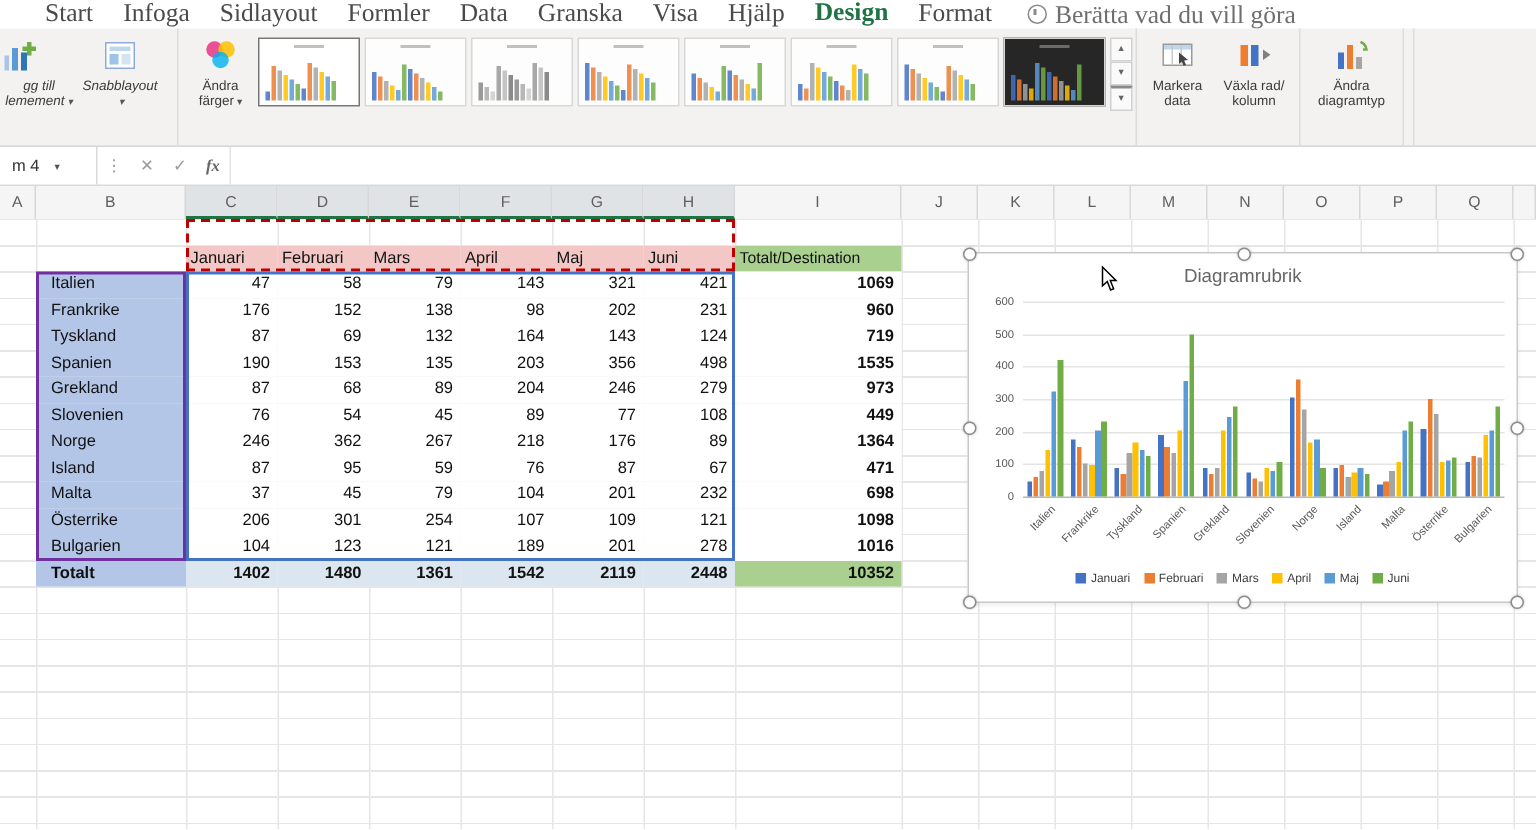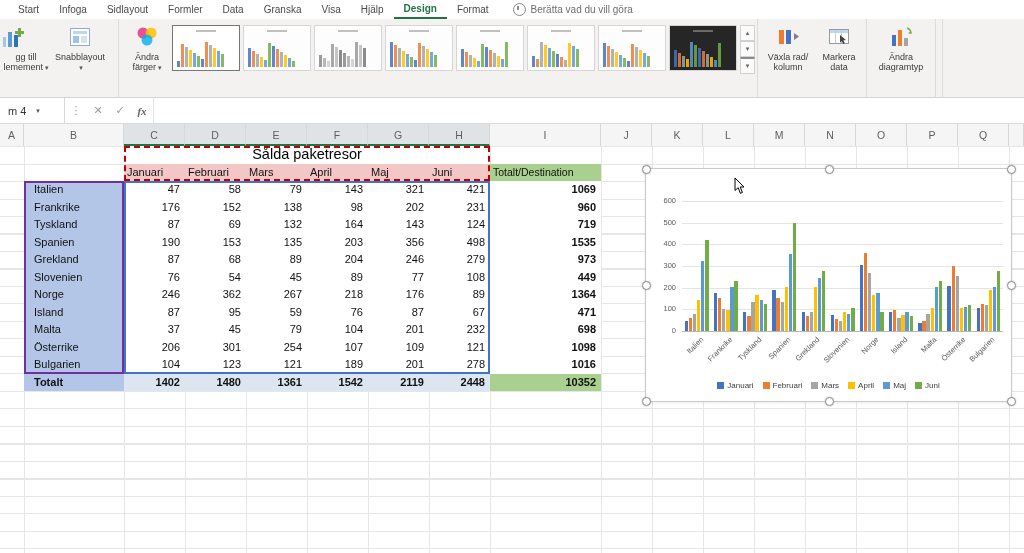--- a/index.html
+++ b/index.html
@@ -1,21 +1,21 @@
 <!DOCTYPE html>
 <html><head>
 <meta charset="utf-8">
 <style>
   html,body{margin:0;padding:0;background:#fff;}
   #stage{position:relative;width:1024px;height:553px;overflow:hidden;background:#fff;
          font-family:"Liberation Sans",sans-serif;color:#222;}
 
   
   .tabs-bar{position:absolute;left:0;top:0;right:0;height:19px;background:#fff;display:flex;
-            align-items:center;padding-left:8px;font-size:10px;color:#4a4a4a;}
+            align-items:center;padding-left:20px;font-size:17px;color:#4a4a4a;font-family:Liberation Serif, serif;}
   .tab{padding:2px 10px 3px;cursor:default;white-space:nowrap;}
   .tab.active{color:#217346;font-weight:700;border-bottom:2.5px solid #217346;}
   .tellme{display:flex;align-items:center;margin-left:14px;color:#6e6e6e;gap:5px;}
   .tellme-ic{width:11px;height:11px;border:1.3px solid #8a8a8a;border-radius:50%;position:relative;}
   .tellme-ic:after{content:"";position:absolute;left:3px;top:2px;width:2px;height:4px;background:#8a8a8a;}
 
   
   .ribbon{position:absolute;left:0;top:19px;right:0;height:78px;background:#f3f2f1;
           border-bottom:1px solid #d5d5d5;display:flex;}
   .group{position:relative;height:100%;border-right:1px solid #dcdcdc;display:flex;
@@ -115,21 +115,21 @@
     <span class="tab active">Design</span>
     <span class="tab">Format</span>
     <div class="tellme">
       <span class="tellme-ic"></span>
       <span>Berätta vad du vill göra</span>
     </div>
   </div>
 
   <div class="ribbon">
 
-    <div class="group" style="width:112px;">
+    <div class="group" style="width:112px;font-style:italic;">
       <div class="bigbtn cutbtn">
         <span class="ic">
           <svg viewBox="0 0 26 26" width="26" height="26">
               <rect x="3" y="13" width="4" height="10" fill="#a9c4e9"></rect>
               <rect x="9" y="8" width="4" height="15" fill="#5b9bd5"></rect>
               <rect x="15" y="11" width="4" height="12" fill="#2e75b6"></rect>
               <path d="M19 4h3v3h3v3h-3v3h-3v-3h-3V7h3z" fill="#70ad47"></path>
             </svg>
         </span>
         <span class="bl">
@@ -308,46 +308,46 @@
         </div>
       <div class="galscroll">
         <div class="galbtn">▴</div>
         <div class="galbtn">▾</div>
         <div class="galbtn" style="border-top:2px solid #8a8a8a;">▾</div>
       </div>
       <div class="group-label">Diagramformat</div>
     </div>
 
     <div class="group">
-      <div class="bigbtn">
-        <span class="ic">
-          <svg viewBox="0 0 26 26" width="26" height="26">
-              <rect x="4" y="6" width="5" height="14" fill="#ed7d31"></rect>
-              <rect x="11" y="6" width="5" height="14" fill="#4472c4"></rect>
-              <path d="M19 9l5 3.5-5 3.5z" fill="#7f7f7f"></path>
-            </svg>
-        </span>
-        <span class="bl">
-          <span>Växla rad/</span><br>
-          <span>kolumn</span>
-        </span>
-      </div>
       <div class="bigbtn" style="width:48px;">
         <span class="ic">
           <svg viewBox="0 0 26 26" width="26" height="26">
               <rect x="3.5" y="5.5" width="19" height="14" fill="#fff" stroke="#9a9a9a"></rect>
               <rect x="4" y="6" width="18" height="3" fill="#bdd7ee"></rect>
               <line x1="9.5" y1="6" x2="9.5" y2="19" stroke="#c9c9c9"></line>
               <line x1="15.5" y1="6" x2="15.5" y2="19" stroke="#c9c9c9"></line>
               <path d="M14 11l6 5-2.6.3 1.3 2.8-1.6.8-1.3-2.9-1.8 1.7z" fill="#444"></path>
             </svg>
         </span>
         <span class="bl">
           <span>Markera</span><br>
           <span>data</span>
+        </span>
+      </div>
+      <div class="bigbtn">
+        <span class="ic">
+          <svg viewBox="0 0 26 26" width="26" height="26">
+              <rect x="4" y="6" width="5" height="14" fill="#ed7d31"></rect>
+              <rect x="11" y="6" width="5" height="14" fill="#4472c4"></rect>
+              <path d="M19 9l5 3.5-5 3.5z" fill="#7f7f7f"></path>
+            </svg>
+        </span>
+        <span class="bl">
+          <span>Växla rad/</span><br>
+          <span>kolumn</span>
         </span>
       </div>
       <div class="group-label">Data</div>
     </div>
 
     <div class="group">
       <div class="bigbtn" style="width:62px;">
         <span class="ic">
           <svg viewBox="0 0 26 26" width="26" height="26">
               <rect x="4" y="11" width="4" height="11" fill="#4472c4"></rect>
@@ -415,21 +415,20 @@
       <div class="vline" style="left: 490px;"></div>
       <div class="vline" style="left: 601px;"></div>
       <div class="vline" style="left: 652px;"></div>
       <div class="vline" style="left: 703px;"></div>
       <div class="vline" style="left: 754px;"></div>
       <div class="vline" style="left: 805px;"></div>
       <div class="vline" style="left: 856px;"></div>
       <div class="vline" style="left: 907px;"></div>
       <div class="vline" style="left: 958px;"></div>
       <div class="vline" style="left: 1009px;"></div>
-      <div class="cell s-title" style="left: 124px; top: 0px; width: 366px; height: 17.5px; line-height: 17.5px;">Sålda paketresor</div>
       <div class="cell mhead" style="left: 124px; top: 17.5px; width: 61px; height: 17.5px; line-height: 17.5px;">Januari</div>
       <div class="cell mhead" style="left: 185px; top: 17.5px; width: 61px; height: 17.5px; line-height: 17.5px;">Februari</div>
       <div class="cell mhead" style="left: 246px; top: 17.5px; width: 61px; height: 17.5px; line-height: 17.5px;">Mars</div>
       <div class="cell mhead" style="left: 307px; top: 17.5px; width: 61px; height: 17.5px; line-height: 17.5px;">April</div>
       <div class="cell mhead" style="left: 368px; top: 17.5px; width: 61px; height: 17.5px; line-height: 17.5px;">Maj</div>
       <div class="cell mhead" style="left: 429px; top: 17.5px; width: 61px; height: 17.5px; line-height: 17.5px;">Juni</div>
       <div class="cell ghead" style="left: 490px; top: 17.5px; width: 111px; height: 17.5px; line-height: 17.5px;">Totalt/Destination</div>
       <div class="cell country" style="left: 24px; top: 35px; width: 100px; height: 17.5px; line-height: 17.5px;">Italien</div>
       <div class="cell num" style="left: 124px; top: 35px; width: 61px; height: 17.5px; line-height: 17.5px;">47</div>
       <div class="cell num" style="left: 185px; top: 35px; width: 61px; height: 17.5px; line-height: 17.5px;">58</div>
@@ -525,20 +524,21 @@
       <div class="cell num totblue" style="left: 307px; top: 227.5px; width: 61px; height: 17.5px; line-height: 17.5px;">1542</div>
       <div class="cell num totblue" style="left: 368px; top: 227.5px; width: 61px; height: 17.5px; line-height: 17.5px;">2119</div>
       <div class="cell num totblue" style="left: 429px; top: 227.5px; width: 61px; height: 17.5px; line-height: 17.5px;">2448</div>
       <div class="cell num grand" style="left: 490px; top: 227.5px; width: 111px; height: 17.5px; line-height: 17.5px;">10352</div>
       <div class="sel-rect red-dash" style="left: 124px; top: 0px; width: 366px; height: 35px;"></div>
       <div class="sel-rect purple" style="left: 24px; top: 35px; width: 100px; height: 192.5px;"></div>
       <div class="sel-rect blue" style="left: 124px; top: 35px; width: 366px; height: 192.5px;"></div>
     </div>
 
   <div id="chart">
+    <div class="chart-title">Diagramrubrik</div>
     <span class="cursor">
       <svg width="13" height="18" viewBox="0 0 13 18">
           <path d="M1 1v12.5l3.2-2.8 2.2 5.6 2-.8-2.2-5.5H10z" fill="#fff" stroke="#000" stroke-width="1"></path>
         </svg>
     </span>
   <div class="gline axline" style="left: 36px; width: 321px; top: 162px;"></div>
       <div class="ylab" style="top: 157px;">0</div>
       <div class="gline" style="left: 36px; width: 321px; top: 140.333px;"></div>
       <div class="ylab" style="top: 135.333px;">100</div>
       <div class="gline" style="left: 36px; width: 321px; top: 118.667px;"></div>

